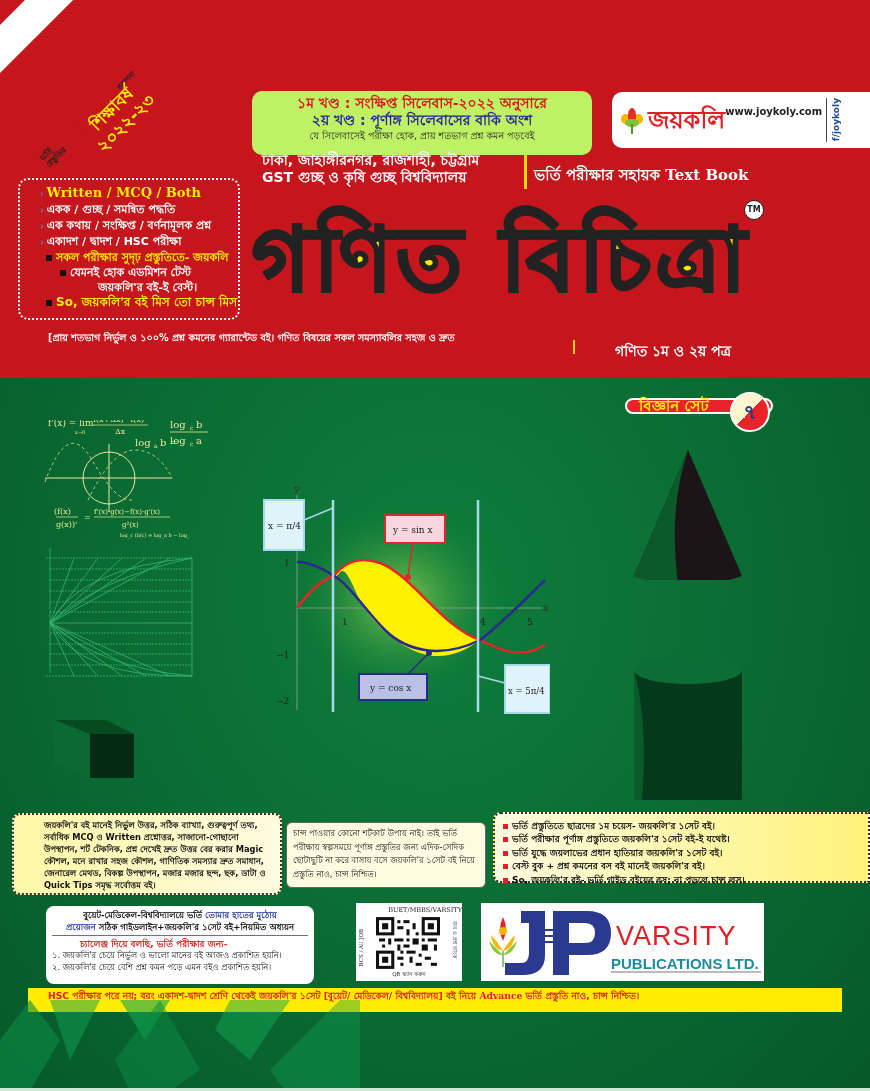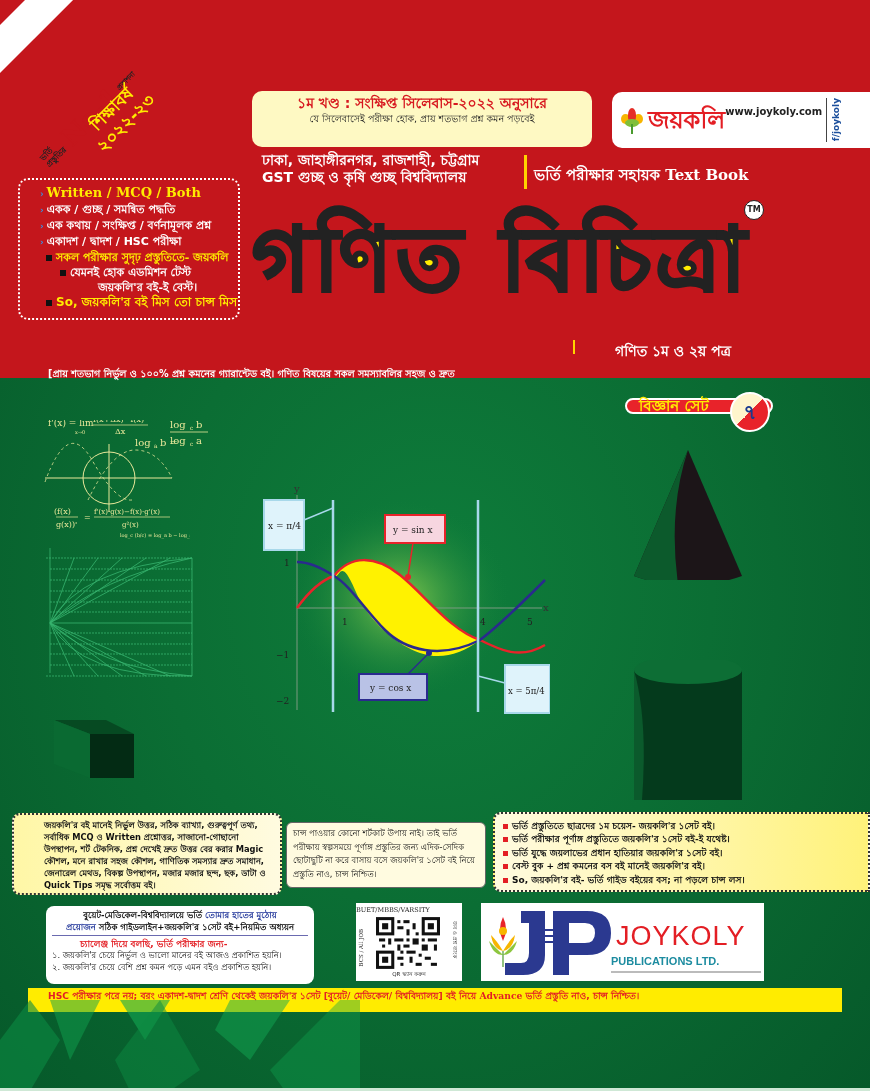--- a/index.html
+++ b/index.html
@@ -17,21 +17,21 @@
     transform: rotate(-45deg); transform-origin: left top; }
   .no1-wrap { position: absolute; left: 28px; top: 120px; transform: rotate(-45deg); transform-origin: left top;
     display: flex; align-items: center; gap: 4px; }
   .no1-small { font-size: 8px; line-height: 9px; color: #222; font-weight: bold; width: 26px; }
   .no1 { font-family: "DejaVu Serif", serif; font-weight: bold; color: #c4161c; font-size: 26px; }
   .no1-small2 { font-size: 7px; color: #222; font-weight: bold; }
   .session { position: absolute; left: 92px; top: 100px; transform: rotate(-45deg); transform-origin: center;
     color: #ffec00; font-size: 17px; font-weight: bold; text-align: center; line-height: 20px; }
 
   
-  .syllabus-card { position: absolute; left: 252px; top: 91px; width: 340px; height: 56px; background: #fef9c3;
+  .syllabus-card { position: absolute; left: 252px; top: 91px; width: 340px; height: 64px; background: #bef264;
     border-radius: 10px; text-align: center; padding-top: 4px; }
   .syl-1 { color: #d7181f; font-size: 14px; font-weight: bold; line-height: 17px; }
   .syl-2 { color: #2a2a8e; font-size: 14px; font-weight: bold; line-height: 17px; }
   .syl-3 { color: #222; font-size: 9.5px; line-height: 14px; }
 
   
   .logo-card { position: absolute; left: 612px; top: 92px; width: 260px; height: 56px; background: #fff;
     border-radius: 10px 0 0 10px; display: flex; align-items: center; padding-left: 8px; }
   .logo-flower { width: 24px; height: 28px; position: relative; }
   .logo-flower .p1 { position: absolute; left: 8px; top: 2px; width: 8px; height: 14px; background: #e52d27; border-radius: 50% 50% 40% 40%; }
@@ -66,21 +66,21 @@
   .feat.indent3 { padding-left: 58px; }
 
   
   .main-title { position: absolute; left: 252px; top: 205px; width: 520px; 
     font-size: 88px; font-weight: bold; color: #ffec00; line-height: 110px;
     -webkit-text-stroke: 3px #222; letter-spacing: 4px; }
   .tm { position: absolute; left: 744px; top: 200px; width: 20px; height: 20px; border-radius: 50%;
     background: #fff; border: 1.5px solid #222; font-size: 8px; font-weight: bold; text-align: center; line-height: 17px; color: #222; }
 
   
-  .desc { position: absolute; left: 48px; top: 330px; width: 500px; color: #fff; font-size: 9.6px; line-height: 16px; font-weight: bold; margin-top: 36px; }
+  .desc { position: absolute; left: 48px; top: 330px; width: 500px; color: #fff; font-size: 9.6px; line-height: 16px; font-weight: bold; }
   .paper-sep { position: absolute; left: 573px; top: 340px; width: 2px; height: 14px; background: #ffd400; }
   .paper { position: absolute; left: 615px; top: 340px; color: #fff; font-size: 14px; font-weight: bold; }
 
   
   .sci-badge { position: absolute; left: 625px; top: 398px; width: 148px; height: 16px; background: #e8232a;
     border: 2px solid #fff; border-radius: 15px; color: #ffec00; font-size: 15px; font-weight: bold;
     display: flex; align-items: center; padding-left: 12px; }
   .sci-num { position: absolute; left: 730px; top: 392px; width: 40px; height: 40px; border-radius: 50%;
     background: linear-gradient(135deg, #fff5cc 50%, #e8232a 50%); border: 2px solid #fff;
     font-size: 20px; font-weight: bold; color: #1a3a8e; text-align: center; line-height: 36px; }
@@ -92,44 +92,44 @@
 
   
   .shape-svg { position: absolute; }
 
   
   .box-left { position: absolute; left: 12px; top: 813px; width: 270px; height: 82px;
     background: linear-gradient(90deg, #fff7a6 0%, #fffbe0 100%); border: 2px dotted #333; border-radius: 8px;
     padding: 4px 8px 0 30px; font-size: 8.3px; line-height: 12px; color: #111; font-weight: bold; }
   .box-mid { position: absolute; left: 286px; top: 822px; width: 200px; height: 66px; background: #fffbe0;
     border: 1px solid #666; border-radius: 6px; padding: 4px 6px; font-size: 8.3px; line-height: 13.6px; color: #111; }
-  .box-right { position: absolute; left: 493px; top: 812px; width: 377px; height: 80px;
+  .box-right { position: absolute; left: 493px; top: 812px; width: 377px; height: 71px;
     background: linear-gradient(90deg, #fffbe0 0%, #fff27a 100%); border: 2px dotted #333; border-radius: 8px 0 0 8px;
     padding: 6px 8px; }
   .br-item { font-size: 9px; line-height: 13.4px; color: #111; font-weight: bold; white-space: nowrap; }
   .br-item .sq { display: inline-block; width: 5px; height: 5px; background: #e31e24; margin-right: 4px; vertical-align: middle; }
 
   .challenge-box { position: absolute; left: 46px; top: 906px; width: 268px; height: 78px; background: #fff;
     border-radius: 8px; padding: 3px 6px; text-align: center; }
   .ch-1 { font-size: 8.5px; line-height: 12px; color: #111; font-weight: bold; }
   .ch-1 .blue { color: #2a3e9e; }
   .ch-sep { height: 1px; background: #6a6ab0; margin: 2px 0; }
   .ch-title { font-size: 9px; line-height: 12px; color: #e31e24; font-weight: bold; text-align: left; padding-left: 28px; }
   .ch-li { font-size: 8.3px; line-height: 11.5px; color: #111; text-align: left; }
 
   .qr-card { position: absolute; left: 356px; top: 903px; width: 106px; height: 78px; background: #fff; }
-  .qr-top { font-family: "DejaVu Serif", serif; font-size: 6.5px; text-align: left; color: #222; margin-top: 3px; }
+  .qr-top { font-family: "DejaVu Serif", serif; font-size: 6.5px; text-align: right; color: #222; margin-top: 3px; }
   .qr-left { position: absolute; left: 2px; top: 26px; writing-mode: vertical-rl; transform: rotate(180deg); font-size: 5.5px; color: #222; font-family: "DejaVu Serif", serif; }
   .qr-right { position: absolute; right: 3px; top: 18px; writing-mode: vertical-rl; font-size: 5.5px; color: #222; }
   .qr-code { position: absolute; left: 20px; top: 14px; width: 64px; height: 52px; }
   .qr-bottom { position: absolute; left: 0; bottom: 2px; width: 100%; text-align: center; font-size: 5.5px; color: #222; }
 
   .jp-card { position: absolute; left: 481px; top: 903px; width: 283px; height: 78px; background: #fff; }
   .jp-joykoly { position: absolute; left: 135px; top: 18px; color: #e31e24; font-size: 27px; letter-spacing: 1px; font-family: "Liberation Sans", sans-serif; }
-  .jp-pub { position: absolute; left: 130px; top: 52px; color: #1d8ca0; font-size: 11px; font-weight: bold; font-family: "Liberation Sans", sans-serif; }
+  .jp-pub { position: absolute; left: 130px; top: 52px; color: #1d8ca0; font-size: 15px; font-weight: bold; font-family: "Liberation Sans", sans-serif; }
   .jp-underline { position: absolute; left: 130px; top: 68px; width: 150px; height: 2px; background: #bbb; }
 
   .bottom-banner { position: absolute; left: 28px; top: 988px; width: 814px; height: 24px; background: #ffec00;
     color: #e31e24; font-size: 9.2px; font-weight: bold; line-height: 16px; padding-left: 20px; white-space: nowrap; overflow: hidden; }
   .bottom-banner .en { font-family: "DejaVu Serif", serif; }
 
   .bottom-deco { position: absolute; left: 0; top: 1000px; width: 360px; height: 91px; }
   .footer-line { position: absolute; left: 0; top: 1088px; width: 870px; height: 3px; background: #cfe8d6; }
 </style>
 </head>
@@ -145,20 +145,21 @@
     <span class="no1">No-1</span>
     <span class="no1-small2">প্রকাশনা</span>
   </div>
   <div class="session" style="left:82px; top:96px;">
     <div>শিক্ষাবর্ষ</div>
     <div>২০২২-২৩</div>
   </div>
 
   <div class="syllabus-card">
     <div class="syl-1">১ম খণ্ড : সংক্ষিপ্ত সিলেবাস-২০২২ অনুসারে</div>
+    <div class="syl-2">২য় খণ্ড : পূর্ণাঙ্গ সিলেবাসের বাকি অংশ</div>
     <div class="syl-3">যে সিলেবাসেই পরীক্ষা হোক, প্রায় শতভাগ প্রশ্ন কমন পড়বেই</div>
   </div>
 
   <div class="logo-card">
     <div class="logo-flower">
       <div class="p2"></div>
         <div class="p3"></div>
         <div class="p1"></div>
         <div class="p4"></div>
         <div class="stem"></div>
@@ -412,21 +413,21 @@
       <rect x="44" y="28" width="22" height="2" fill="#2b3990"></rect>
       <rect x="44" y="34" width="22" height="2" fill="#2b3990"></rect>
       <path d="M16 10 Q10 22 16 34 Q22 22 16 10 Z" fill="#e8232a"></path>
       <circle cx="16" cy="24" r="4" fill="#f7b500"></circle>
       <path d="M4 28 Q6 42 16 44 Q10 34 4 28 Z" fill="#f7b500"></path>
       <path d="M28 28 Q26 42 16 44 Q22 34 28 28 Z" fill="#f7b500"></path>
       <path d="M2 34 Q6 48 16 48 Q8 40 2 34 Z" fill="#8dc63f"></path>
       <path d="M30 34 Q26 48 16 48 Q24 40 30 34 Z" fill="#8dc63f"></path>
       <line x1="16" y1="44" x2="16" y2="60" stroke="#4a9b2e" stroke-width="1.2"></line>
     </svg>
-    <div class="jp-joykoly">JOYKOLY</div>
+    <div class="jp-joykoly">VARSITY</div>
     <div class="jp-pub">PUBLICATIONS LTD.</div>
     <div class="jp-underline"></div>
   </div>
 
   <div class="bottom-banner">
     <span>HSC পরীক্ষার পরে নয়; বরং একাদশ-দ্বাদশ শ্রেণি থেকেই জয়কলি'র ১সেট [বুয়েট/ মেডিকেল/ বিশ্ববিদ্যালয়] বই নিয়ে </span><span class="en">Advance</span><span> ভর্তি প্রস্তুতি নাও, চান্স নিশ্চিত।</span>
   </div>
 
   <svg class="bottom-deco" viewBox="0 0 360 91">
     <polygon points="0,40 30,0 60,40 30,91 0,91" fill="#0c8a42" opacity="0.6"></polygon>

